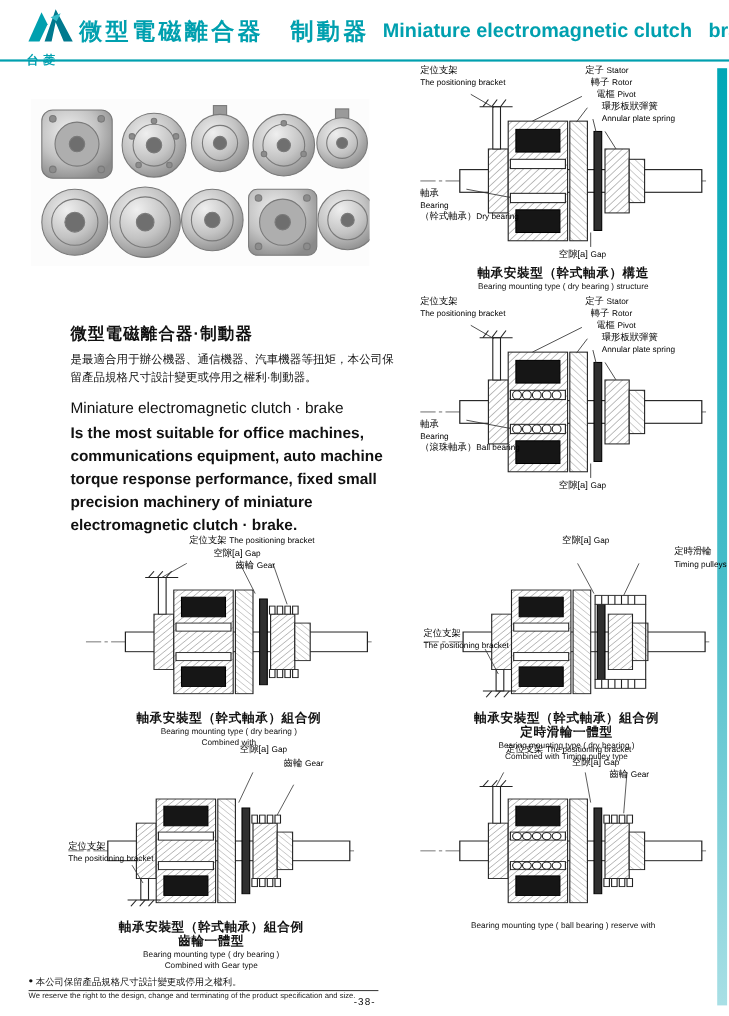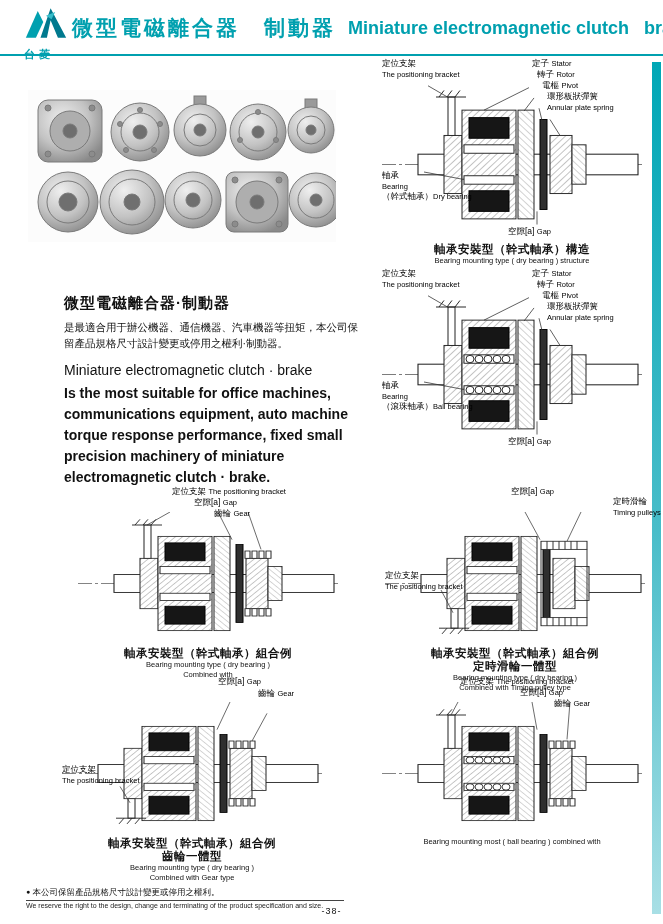--- a/index.html
+++ b/index.html
@@ -387,21 +387,21 @@
         </g>
       </svg>
       <span class="lbl" style="left:78px;top:0;">
         <span>定位支架</span> <span class="en">The positioning bracket</span></span>
       <span class="lbl" style="left:138px;top:11px;">
         <span>空隙[a]</span> <span class="en">Gap</span></span>
       <span class="lbl" style="left:172px;top:22px;">
         <span>齒輪</span> <span class="en">Gear</span></span>
     </div>
     <figcaption>
-      <div class="cap-en">Bearing mounting most ( ball bearing ) combined with</div>
+      <div class="cap-en">Bearing mounting type ( ball bearing ) reserve with</div>
     </figcaption>
   </figure>
 
   <div class="footer">
     <div class="f-zh"><span class="bullet">●</span> <span>本公司保留產品規格尺寸設計變更或停用之權利。</span></div>
     <div class="f-line"></div>
     <div class="f-en">We reserve the right to the design, change and terminating of the product specification and size.</div>
   </div>
   <div class="pagenum">-38-</div>
 

